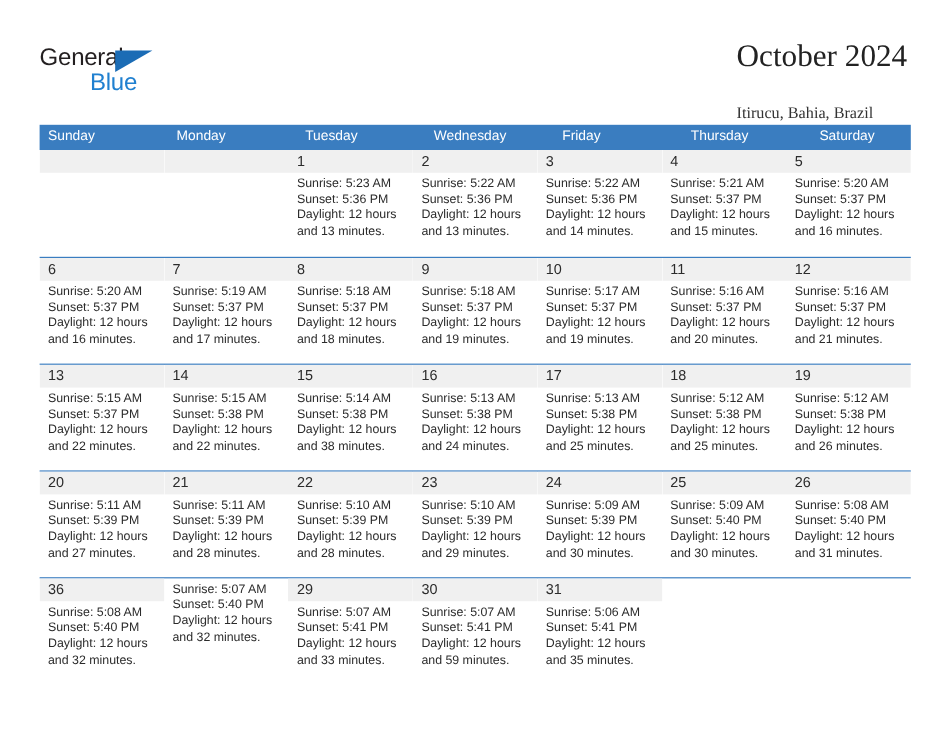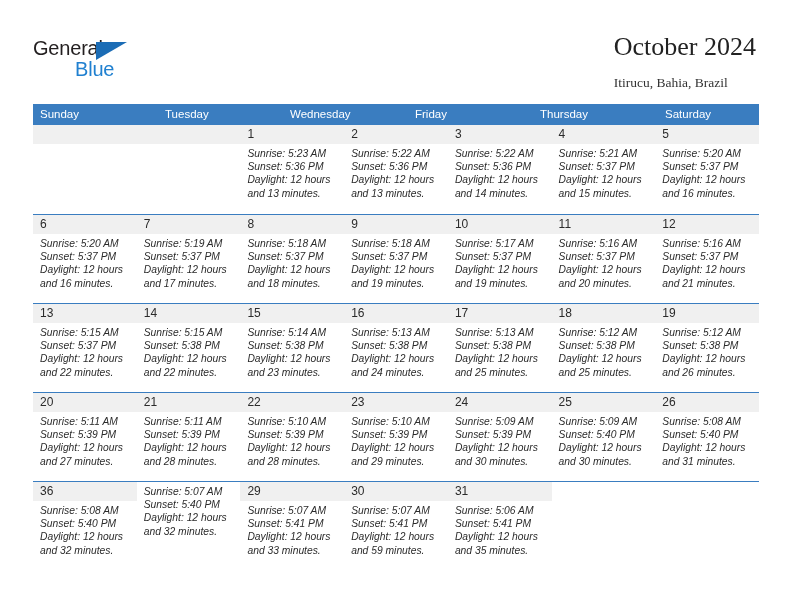--- a/index.html
+++ b/index.html
@@ -74,21 +74,21 @@
     font-size: 26px;
     font-weight: normal;
     color: #222222;
     line-height: 30px;
     white-space: nowrap;
   }
   .cal-subtitle {
     font-size: 13.5px;
     color: #333333;
     line-height: 18px;
-    margin-top: 12px;
+    margin-top: 23px;
     white-space: nowrap;
   }
 
   
   .calendar {
     position: absolute;
     left: 33px;
     top: 104px;
     width: 726px;
   }
@@ -132,21 +132,20 @@
     box-sizing: border-box;
   }
   .day-cell.empty .day-num {
     background: #f0f0f0;
   }
   .day-info {
     padding: 3px 6px 0 7px;
     font-size: 10.3px;
     line-height: 13.2px;
     color: #2b2b2b;
-    font-style: italic;
   }
   .day-info div {
     white-space: nowrap;
   }
 </style>
 </head>
 <body>
 
 <div class="page">
 
@@ -158,20 +157,21 @@
     </div>
     <div class="title-block">
       <div class="cal-title">October 2024</div>
       <div class="cal-subtitle">Itirucu, Bahia, Brazil</div>
     </div>
   </div>
 
   <div class="calendar">
     <div class="weekdays" id="weekday-row">
         <div class="weekday">Sunday</div>
+        <div class="weekday">Monday</div>
         <div class="weekday">Tuesday</div>
         <div class="weekday">Wednesday</div>
         <div class="weekday">Friday</div>
         <div class="weekday">Thursday</div>
         <div class="weekday">Saturday</div>
       </div>
     <div id="weeks-container">
         <div class="week">
           <div class="day-cell empty">
             <div class="day-num"></div>
@@ -308,21 +308,21 @@
               <div>Daylight: 12 hours</div>
               <div>and 22 minutes.</div>
             </div>
           </div>
           <div class="day-cell">
             <div class="day-num">15</div>
             <div class="day-info">
               <div>Sunrise: 5:14 AM</div>
               <div>Sunset: 5:38 PM</div>
               <div>Daylight: 12 hours</div>
-              <div>and 23 minutes.</div>
+              <div>and 38 minutes.</div>
             </div>
           </div>
           <div class="day-cell">
             <div class="day-num">16</div>
             <div class="day-info">
               <div>Sunrise: 5:13 AM</div>
               <div>Sunset: 5:38 PM</div>
               <div>Daylight: 12 hours</div>
               <div>and 24 minutes.</div>
             </div>

